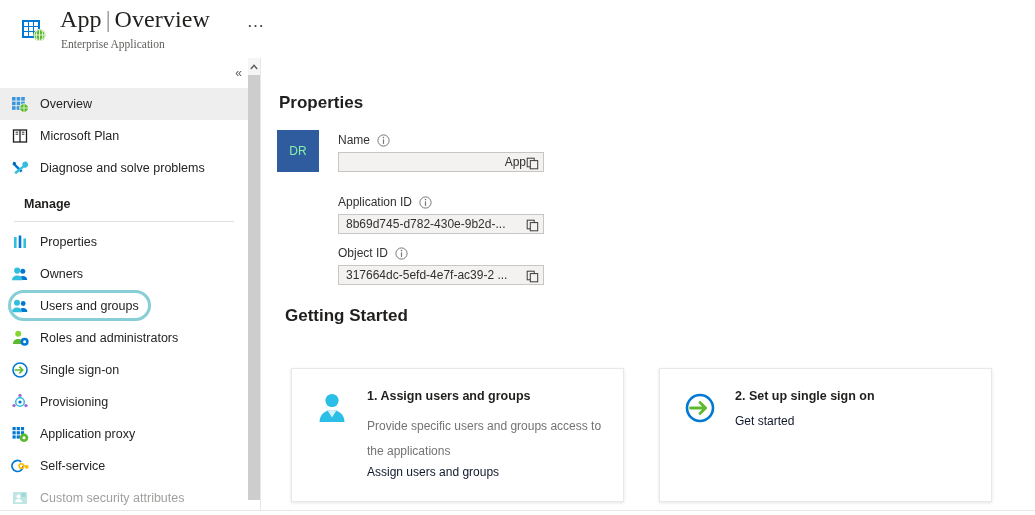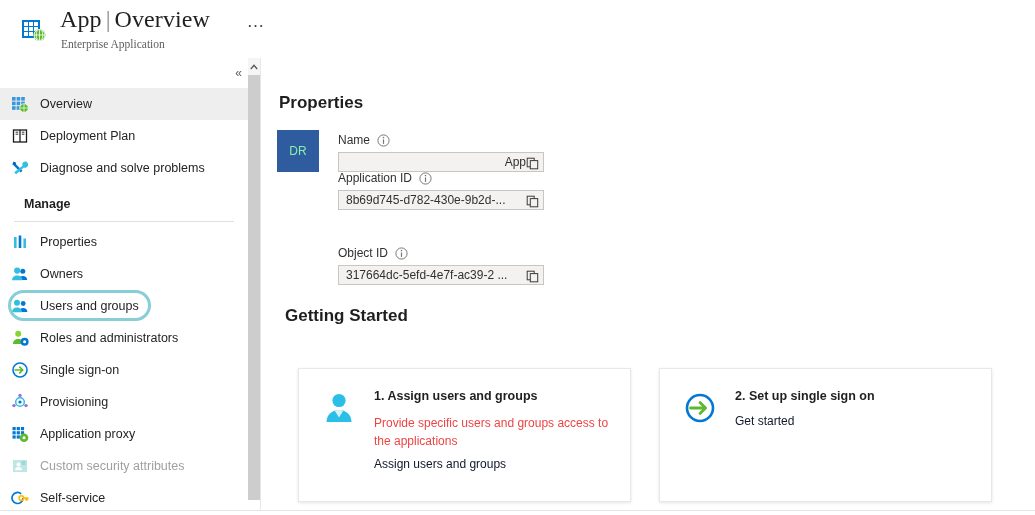--- a/index.html
+++ b/index.html
@@ -229,54 +229,54 @@
   .field-value {
     flex: 1;
     font-size: 12px;
     color: #323130;
     white-space: nowrap;
     overflow: hidden;
   }
   .copy-ico { width: 13px; height: 13px; flex: 0 0 13px; cursor: pointer; }
 
   #field-name { top: 74px; text-align: right; }
-  #field-appid { top: 112px; }
+  #field-appid { top: 136px; }
   #field-objid { top: 187px; }
 
   
   .card {
     position: absolute;
     top: 310px;
     width: 333px;
     height: 134px;
     background: #ffffff;
     border: 1px solid #e8e8e8;
     box-sizing: border-box;
     box-shadow: 0 1px 3px rgba(0,0,0,0.11);
     cursor: pointer;
   }
-  #card-assign { left: 37px; }
+  #card-assign { left: 30px; }
   #card-sso { left: 398px; }
   .card-ico {
     position: absolute;
     left: 23px; top: 22px;
     width: 34px; height: 34px;
   }
   .card-body { position: absolute; left: 75px; top: 20px; right: 14px; }
   .card-title {
     font-size: 12.5px;
     font-weight: bold;
     color: #201f1e;
     margin-bottom: 11px;
   }
   .card-desc {
     font-size: 12px;
-    color: #ef4444;
-    line-height: 18px;
-    margin-bottom: 7px;
+    color: #737373;
+    line-height: 25px;
+    margin-bottom: 1px;
   }
   .card-link {
     font-size: 12px;
     color: #0f172a;
     cursor: pointer;
   }
 
   .bottom-rule {
     position: absolute;
     left: 0; top: 510px;
@@ -340,21 +340,21 @@
     </div>
 
     <div class="nav-item">
       <span class="ico">
         <svg width="18" height="18" viewBox="0 0 18 18">
           <rect x="2.5" y="3" width="13" height="12" fill="#ffffff" stroke="#1a1a1a" stroke-width="1.3"></rect>
           <line x1="9" y1="3" x2="9" y2="15" stroke="#1a1a1a" stroke-width="1.3"></line>
           <path d="M4.6 5.2h2.6M4.6 7.2h2.6M10.8 5.2h2.6M10.8 7.2h2.6" stroke="#1a1a1a" stroke-width="0.9"></path>
         </svg>
       </span>
-      <span class="lbl">Deployment Plan</span>
+      <span class="lbl">Microsoft Plan</span>
     </div>
 
     <div class="nav-item">
       <span class="ico">
         <svg width="18" height="18" viewBox="0 0 18 18">
           <path d="M3 3.2l8.5 8.5-1.8 1.8L1.2 5z" fill="#0078d4"></path>
           <path d="M2.2 2.4l2.6 1 .1 2.2-2.3-.2z" fill="#005a9e"></path>
           <path d="M15.4 2.6c-1.6-.6-3.3.2-3.9 1.8-.3.8-.2 1.6.1 2.3L3.3 13.2l1.7 2 7.9-6.7c.7.3 1.5.3 2.3 0 1.6-.6 2.4-2.3 1.8-3.9z" fill="#32bedd"></path>
         </svg>
       </span>
@@ -448,41 +448,41 @@
             <rect x="1.5" y="10.4" width="3.2" height="3.2"></rect>
               <rect x="5.7" y="10.4" width="3.2" height="3.2"></rect>
           </g>
           <circle cx="13" cy="12.8" r="4.3" fill="#5dba2f"></circle>
           <circle cx="13" cy="12.8" r="1.5" fill="#ffffff"></circle>
         </svg>
       </span>
       <span class="lbl">Application proxy</span>
     </div>
 
+    <div class="nav-item">
+      <span class="ico">
+        <svg width="18" height="18" viewBox="0 0 18 18">
+          <path d="M12 9a5.5 5.5 0 1 1-1.8-4.1" fill="none" stroke="#0078d4" stroke-width="1.7"></path>
+          <circle cx="10.4" cy="9" r="2.3" fill="none" stroke="#ffb900" stroke-width="1.6"></circle>
+          <path d="M12.7 9h4.1M15 9v2.2M16.6 9v1.8" stroke="#ffb900" stroke-width="1.6" stroke-linecap="round"></path>
+        </svg>
+      </span>
+      <span class="lbl">Self-service</span>
+    </div>
+
     <div class="nav-item disabled">
       <span class="ico">
         <svg width="18" height="18" viewBox="0 0 18 18">
           <rect x="2" y="3" width="14" height="12" fill="#bfe6e4"></rect>
           <circle cx="7.5" cy="7.6" r="2" fill="#ffffff"></circle>
           <path d="M4 13.2c0-2 1.6-3.2 3.5-3.2s3.5 1.2 3.5 3.2z" fill="#ffffff"></path>
           <rect x="10.5" y="4" width="4" height="4" fill="#9ad9d5"></rect>
         </svg>
       </span>
       <span class="lbl">Custom security attributes</span>
-    </div>
-
-    <div class="nav-item">
-      <span class="ico">
-        <svg width="18" height="18" viewBox="0 0 18 18">
-          <path d="M12 9a5.5 5.5 0 1 1-1.8-4.1" fill="none" stroke="#0078d4" stroke-width="1.7"></path>
-          <circle cx="10.4" cy="9" r="2.3" fill="none" stroke="#ffb900" stroke-width="1.6"></circle>
-          <path d="M12.7 9h4.1M15 9v2.2M16.6 9v1.8" stroke="#ffb900" stroke-width="1.6" stroke-linecap="round"></path>
-        </svg>
-      </span>
-      <span class="lbl">Self-service</span>
     </div>
 
   </div>
 </div>
 
 <div class="sb-track">
   <div class="sb-up">
     <svg width="8" height="6" viewBox="0 0 8 6">
       <path d="M0.8 5L4 1.4 7.2 5" fill="none" stroke="#5a5a5a" stroke-width="1.4"></path>
     </svg>

